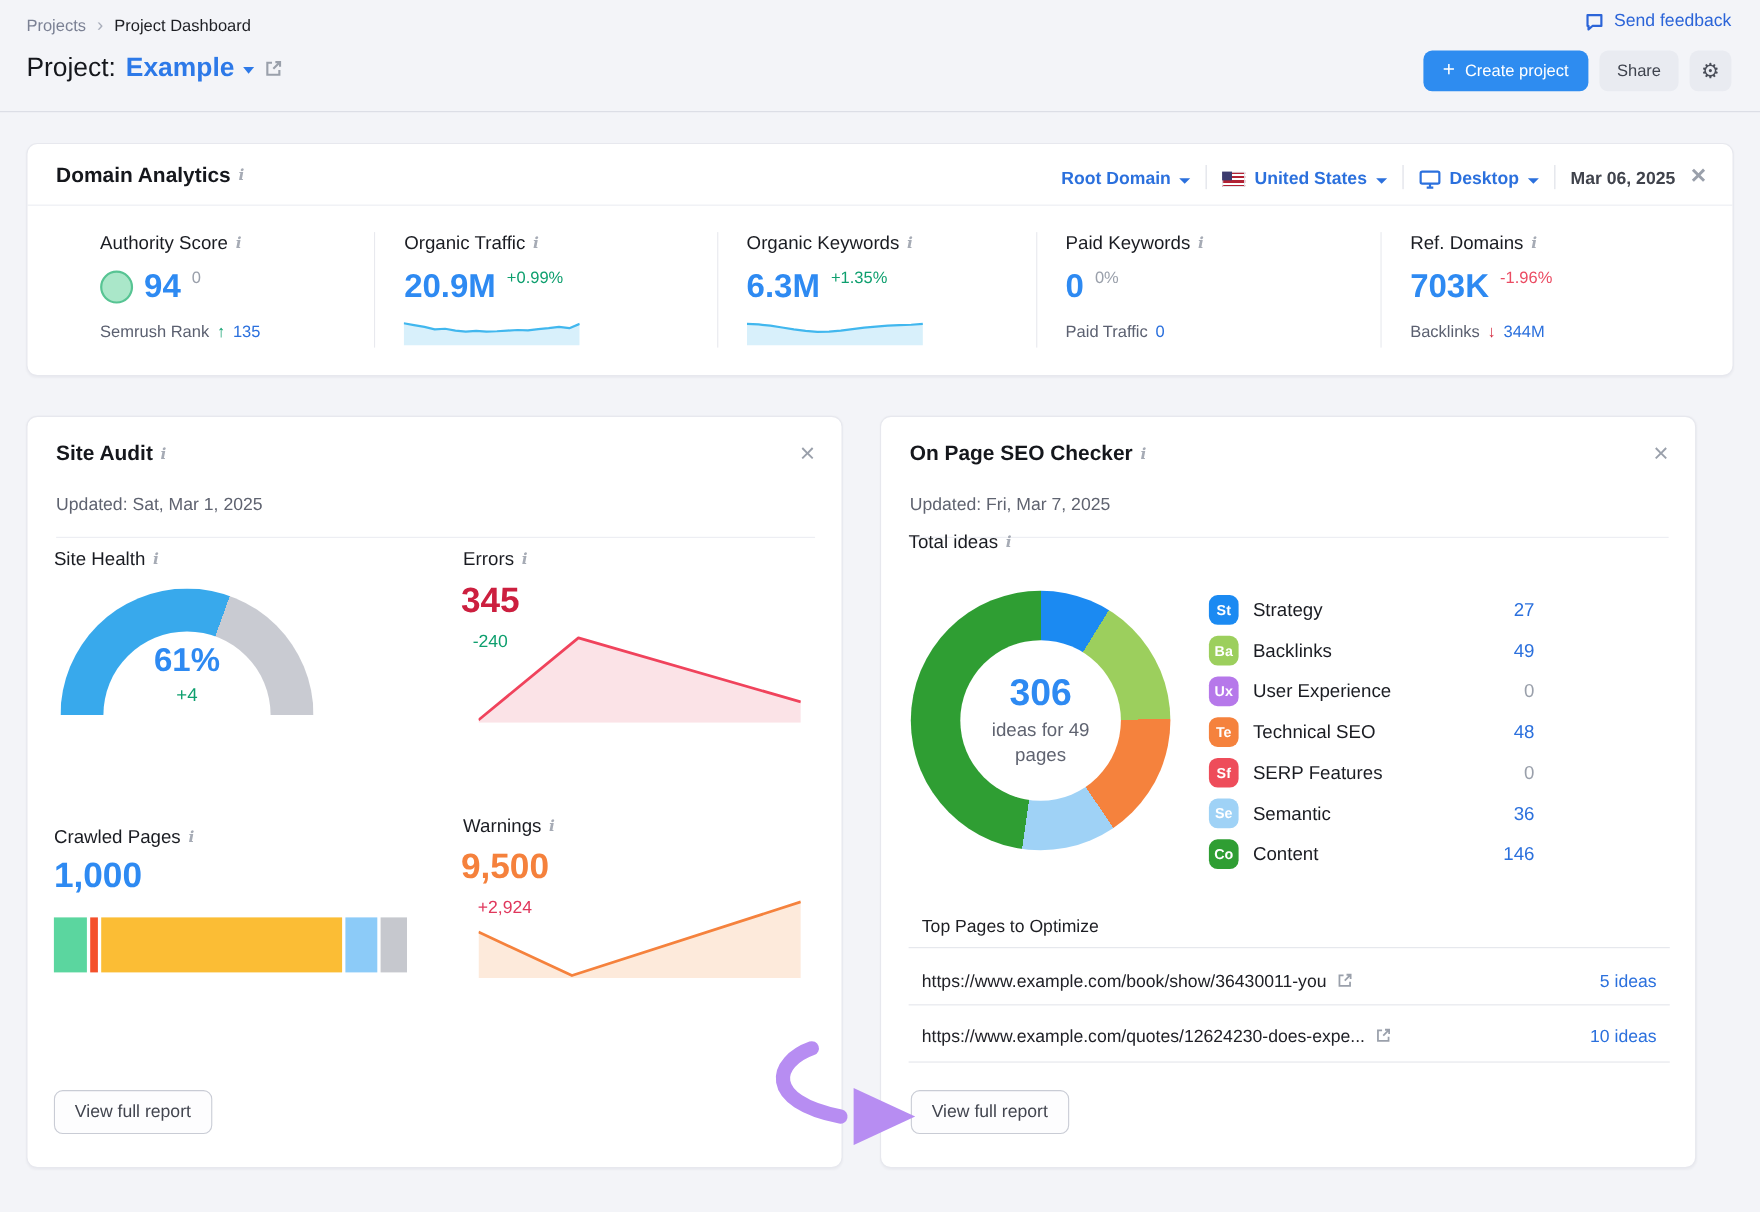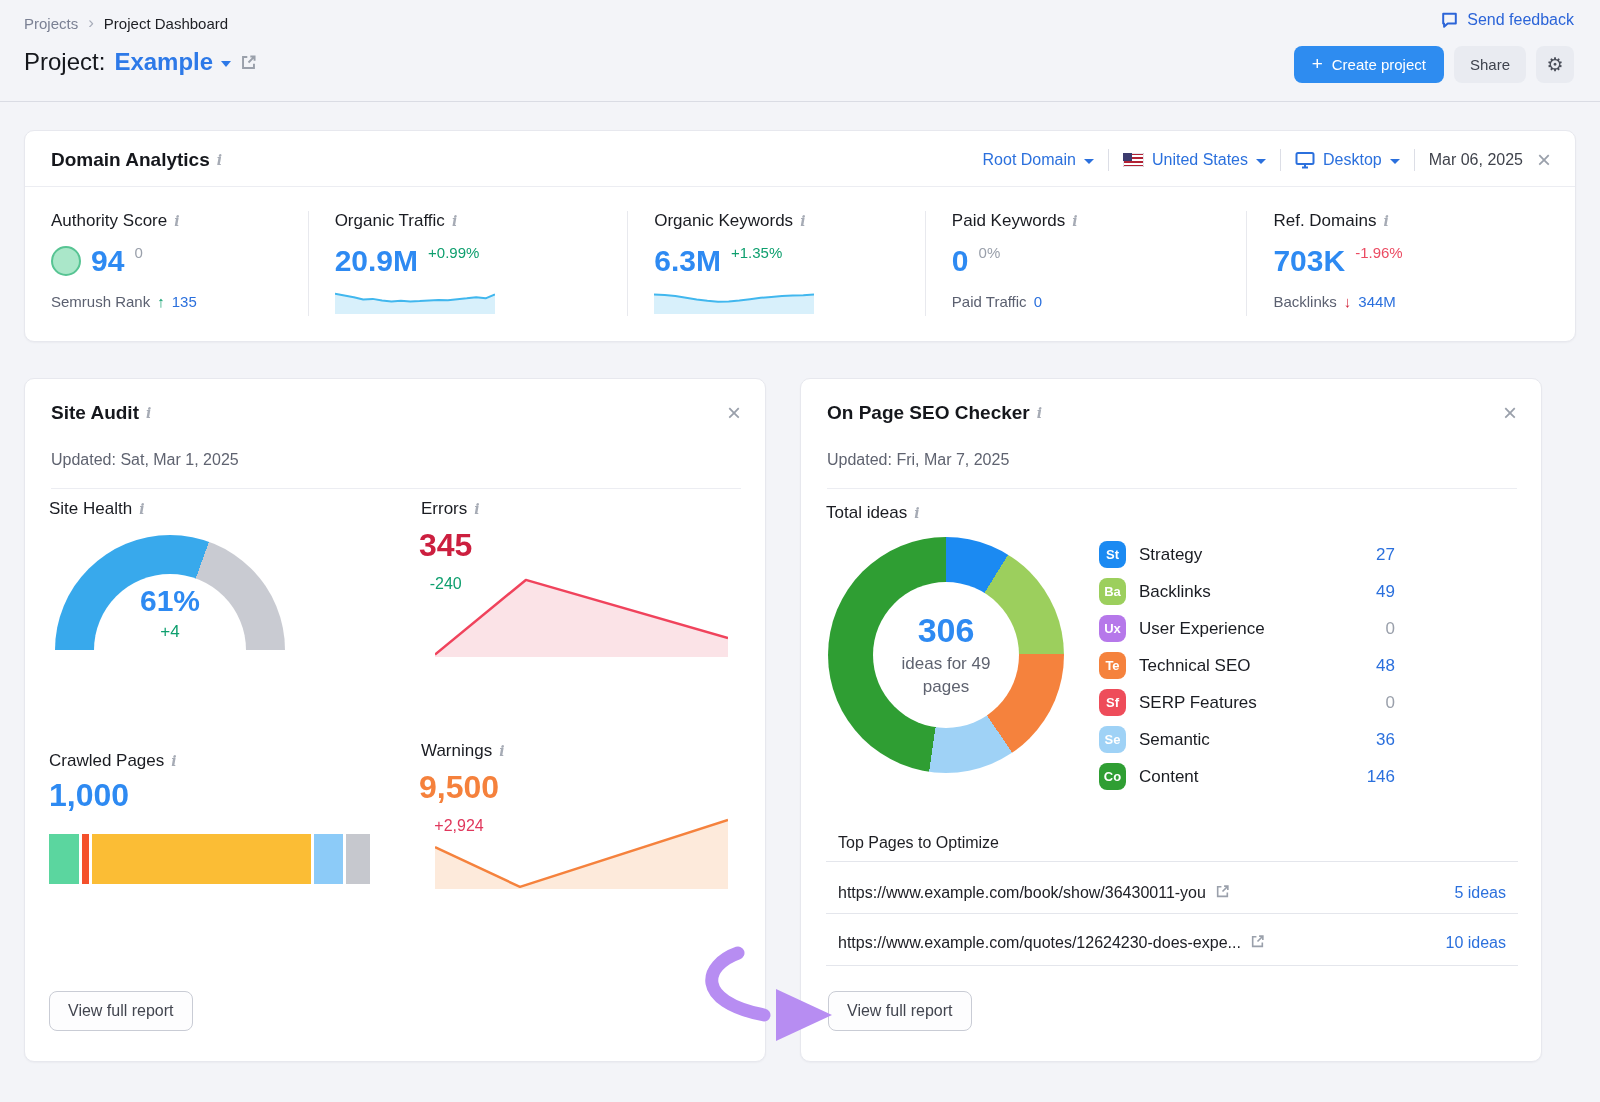--- a/index.html
+++ b/index.html
@@ -28,28 +28,28 @@
 
   
   .card { position:absolute; background:#fff; border:1px solid #e7e8ee; border-radius:10px; box-shadow:0 1px 2px rgba(20,30,60,.04); }
   .info { color:#a6abb5; font-size:14px; font-weight:700; font-family:"DejaVu Serif", serif; font-style:italic; margin-left:7px; cursor:pointer; }
   .close-x { color:#9aa0ab; font-size:24px; line-height:1; cursor:pointer; }
 
   
   .da-card { left:24px; top:130px; width:1552px; height:212px; }
   .da-head { display:flex; align-items:center; padding:17px 24px 14px 26px; border-bottom:1px solid #ecedf2; }
   .da-title { font-size:19px; font-weight:700; color:#15171c; }
-  .da-filters { margin-left:auto; display:flex; align-items:center; gap:14px; font-size:16px; }
+  .da-filters { margin-left:auto; display:flex; align-items:flex-end; gap:14px; font-size:16px;font-weight:bold; }
   .filter-link { color:#2b70dd; display:flex; align-items:center; gap:8px; cursor:pointer; }
   .filter-link .caret { border-top-width:5px; }
   .filter-sep { width:1px; height:22px; background:#dcdee6; }
   .da-date { color:#40434c; cursor:pointer; }
   .flag { width:21px; height:14px; background:repeating-linear-gradient(#b22234 0 2px, #ffffff 2px 4px); position:relative; border-radius:1px; box-shadow:0 0 0 1px #e3e5ea inset; }
   .flag::after { content:""; position:absolute; left:0; top:0; width:9px; height:8px; background:#3c3b6e; }
-  .da-body { display:flex; height:129px; padding-top:24px; }
+  .da-body { display:flex; height:129px; padding-top:24px;margin-left:40px; }
   .da-col { padding-left:26px; }
   .da-col + .da-col { border-left:1px solid #e8e9ee; }
   .w1{width:283px;} .w2{width:320px;} .w3{width:298px;} .w4{width:322px;} .w5{width:329px;}
   .metric-label { font-size:17px; color:#1a1c22; display:flex; align-items:center; }
   .metric-value-row { margin-top:13px; display:flex; align-items:flex-start; gap:10px; }
   .stat-big { font-size:30px; font-weight:700; color:#2e8af2; cursor:pointer; }
   .delta-green { font-size:15px; color:#0e9f6e; }
   .delta-red { font-size:15px; color:#eb4b62; }
   .delta-gray { font-size:15px; color:#9aa0ab; }
   .metric-sub { margin-top:15px; font-size:15px; color:#5b6070; display:flex; gap:7px; align-items:center; }
@@ -321,21 +321,21 @@
   <div class="panel-head">
     <div class="panel-title-row">
       <span class="panel-title">On Page SEO Checker</span>
       <span class="info">i</span>
       <span class="close-x">×</span>
     </div>
     <div class="panel-updated">Updated: Fri, Mar 7, 2025</div>
     <div class="panel-divider"></div>
   </div>
 
-  <div class="abs block-label" style="left:25px; top:124px;">
+  <div class="abs block-label" style="left:25px; top:104px;">
     <span>Total ideas</span>
     <span class="info">i</span>
   </div>
 
   <div class="donut" style="background: conic-gradient(rgb(27, 138, 242) 0deg, rgb(27, 138, 242) 31.7647deg, rgb(156, 207, 93) 31.7647deg, rgb(156, 207, 93) 89.4118deg, rgb(245, 130, 61) 89.4118deg, rgb(245, 130, 61) 145.882deg, rgb(159, 210, 246) 145.882deg, rgb(159, 210, 246) 188.235deg, rgb(47, 158, 51) 188.235deg, rgb(47, 158, 51) 360deg);">
     <div class="donut-hole">
       <span class="donut-num">306</span>
       <span class="donut-cap">
         <span>ideas for 49</span><br>
         <span>pages</span>

